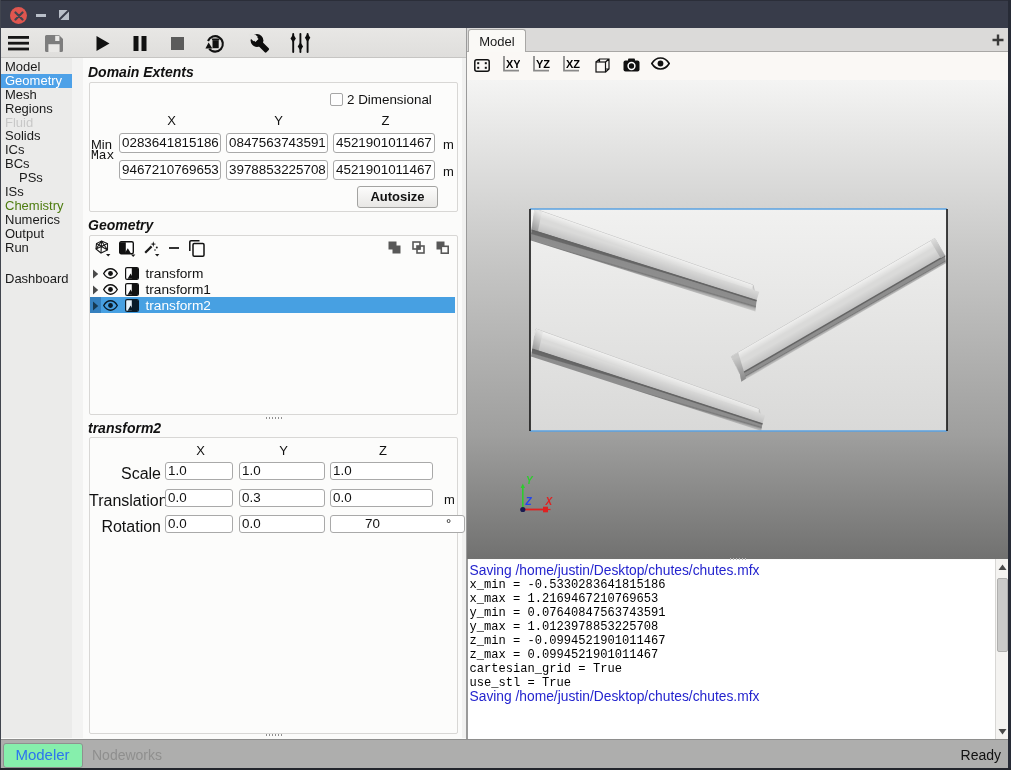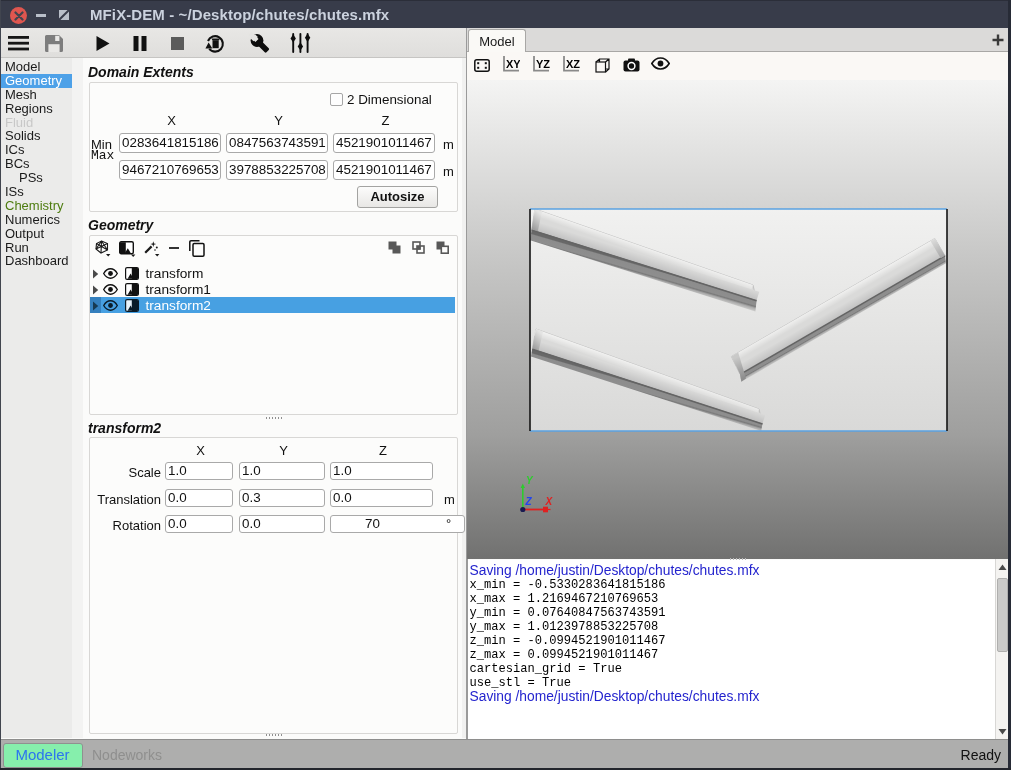--- a/index.html
+++ b/index.html
@@ -4,38 +4,37 @@
 <style>
   html,body{margin:0;padding:0;}
   body{width:1011px;height:770px;position:relative;overflow:hidden;
        font-family:"Liberation Sans",sans-serif;background:#FBFBFA;}
   .abs{position:absolute;}
   .hd{font-weight:bold;font-size:14px;color:#111;font-style:italic;}
   .box{position:absolute;background:#FCFCFB;border:1px solid #D8D7D5;border-radius:2px;}
   .inp{position:absolute;background:#FFF;border:1px solid #A9A9A9;border-radius:3px;
        font-size:13.4px;color:#111;line-height:18px;padding-left:2px;overflow:hidden;white-space:nowrap;}
   .lbl{position:absolute;font-size:13px;color:#111;}
-  .rlbl{position:absolute;font-size:13px;color:#111;text-align:right;}
+  .rlbl{position:absolute;font-size:16px;color:#111;text-align:right;}
   .chd{position:absolute;font-size:13px;color:#111;text-align:center;}
   svg{display:block;}
 </style>
 </head>
 <body>
 
 <div class="abs" style="left:0;top:0;width:1011px;height:28px;background:#383C4A;border-top:1px solid #2B2E39;box-sizing:border-box;">
   <div class="abs" style="left:10px;top:6px;width:17px;height:17px;border-radius:50%;background:#DF564F;"></div>
   <svg class="abs" style="left:13.5px;top:9.5px;" width="10" height="10" viewBox="0 0 10 10">
     <path d="M1.5 1.5 L8.5 8.5 M8.5 1.5 L1.5 8.5" stroke="#41454F" stroke-width="2.2" stroke-linecap="round"></path>
   </svg>
   <div class="abs" style="left:36px;top:13px;width:10px;height:3px;background:#B9BFC9;"></div>
   <svg class="abs" style="left:58px;top:8px;" width="12" height="12" viewBox="0 0 12 12">
     <rect x="1" y="1" width="10" height="10" fill="#B9BFC9"></rect>
     <path d="M0 12 L12 0" stroke="#383C4A" stroke-width="2"></path>
   </svg>
-  <div class="abs" style="left:90px;top:5px;font-size:15px;font-weight:bold;color:#CBD2DE;letter-spacing:0.1px;">MFiX-DEM - ~/Desktop/chutes/chutes.mfx</div>
 </div>
 
 <div class="abs" style="left:0;top:28px;width:467px;height:30px;background:linear-gradient(#E8E7E5,#DFDEDC);border-bottom:1px solid #C6C5C3;box-sizing:border-box;">
   <svg class="abs" style="left:8px;top:8px;" width="21" height="15" viewBox="0 0 21 15">
     <rect x="0" y="0" width="21" height="2.8" fill="#161616"></rect>
     <rect x="0" y="5.8" width="21" height="2.8" fill="#161616"></rect>
     <rect x="0" y="11.6" width="21" height="2.8" fill="#161616"></rect>
   </svg>
   <svg class="abs" style="left:45px;top:7px;" width="18" height="17" viewBox="0 0 18 17">
     <path d="M1.5 0 H14 L18 4 V15.5 A1.5 1.5 0 0 1 16.5 17 H1.5 A1.5 1.5 0 0 1 0 15.5 V1.5 A1.5 1.5 0 0 1 1.5 0 Z" fill="#7D7D7D"></path>
@@ -86,21 +85,21 @@
   <div style="height:13.9px;padding-left:5px;line-height:13.9px;color:#C8C8C8;">Fluid</div>
   <div style="height:13.9px;padding-left:5px;line-height:13.9px;">Solids</div>
   <div style="height:13.9px;padding-left:5px;line-height:13.9px;">ICs</div>
   <div style="height:13.9px;padding-left:5px;line-height:13.9px;">BCs</div>
   <div style="height:13.9px;padding-left:19px;line-height:13.9px;">PSs</div>
   <div style="height:13.9px;padding-left:5px;line-height:13.9px;">ISs</div>
   <div style="height:13.9px;padding-left:5px;line-height:13.9px;color:#4d7c0f;">Chemistry</div>
   <div style="height:13.9px;padding-left:5px;line-height:13.9px;">Numerics</div>
   <div style="height:13.9px;padding-left:5px;line-height:13.9px;">Output</div>
   <div style="height:13.9px;padding-left:5px;line-height:13.9px;">Run</div>
-  <div style="height:13.9px;padding-left:5px;line-height:13.9px;">Dashboard</div>
+  <div style="height:13.9px;padding-left:5px;line-height:13.9px;margin-top:18px;">Dashboard</div>
 </div>
 <div class="abs" style="left:72px;top:58px;width:11px;height:680px;background:#F3F3F2;"></div>
 <div class="abs" style="left:461.5px;top:58px;width:4px;height:680px;background:#F1F1F0;"></div>
 <div class="abs" style="left:466px;top:28px;width:1.5px;height:711px;background:#9A9A9A;"></div>
 
 <div class="abs hd" style="left:88px;top:64px;">Domain Extents</div>
 <div class="box" style="left:89px;top:82px;width:367px;height:128px;"></div>
 <div class="abs" style="left:330px;top:93px;width:13px;height:13px;background:#FDFDFD;border:1px solid #A6A6A6;border-radius:2px;box-sizing:border-box;"></div>
 <div class="lbl" style="left:347px;top:92px;font-size:13.4px;">2 Dimensional</div>
 <div class="chd" style="left:120px;top:113px;width:103px;">X</div>

